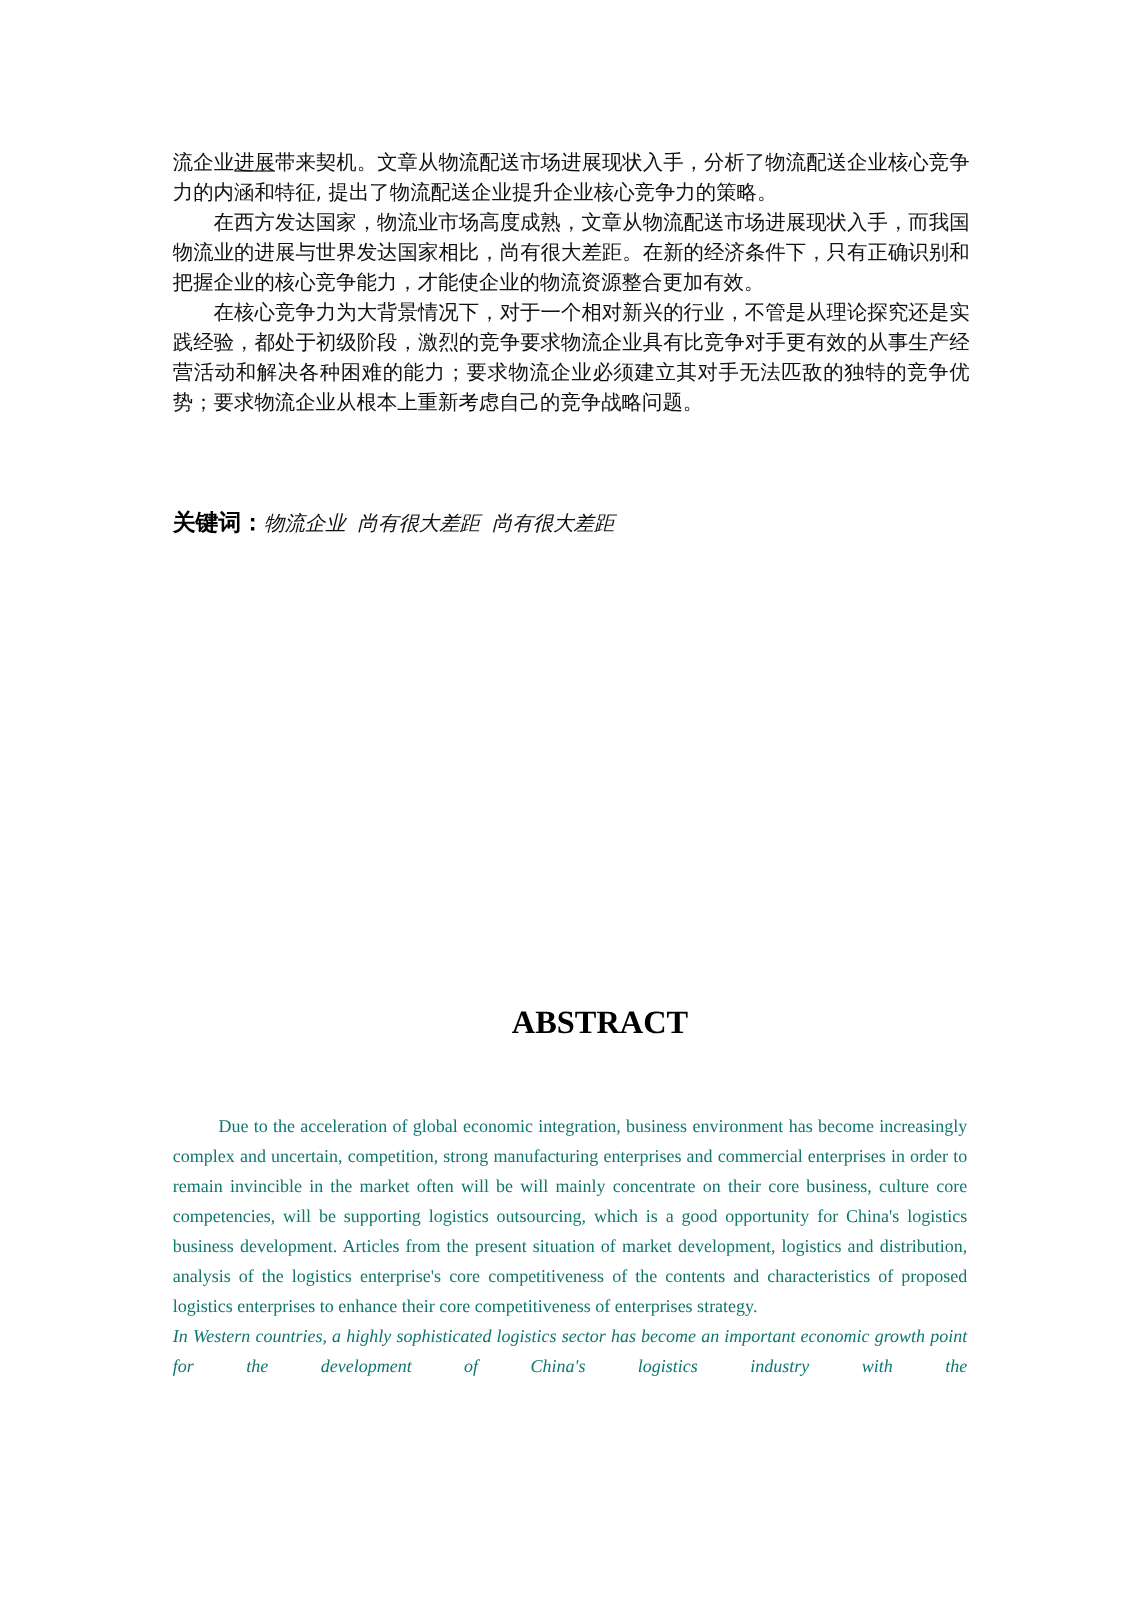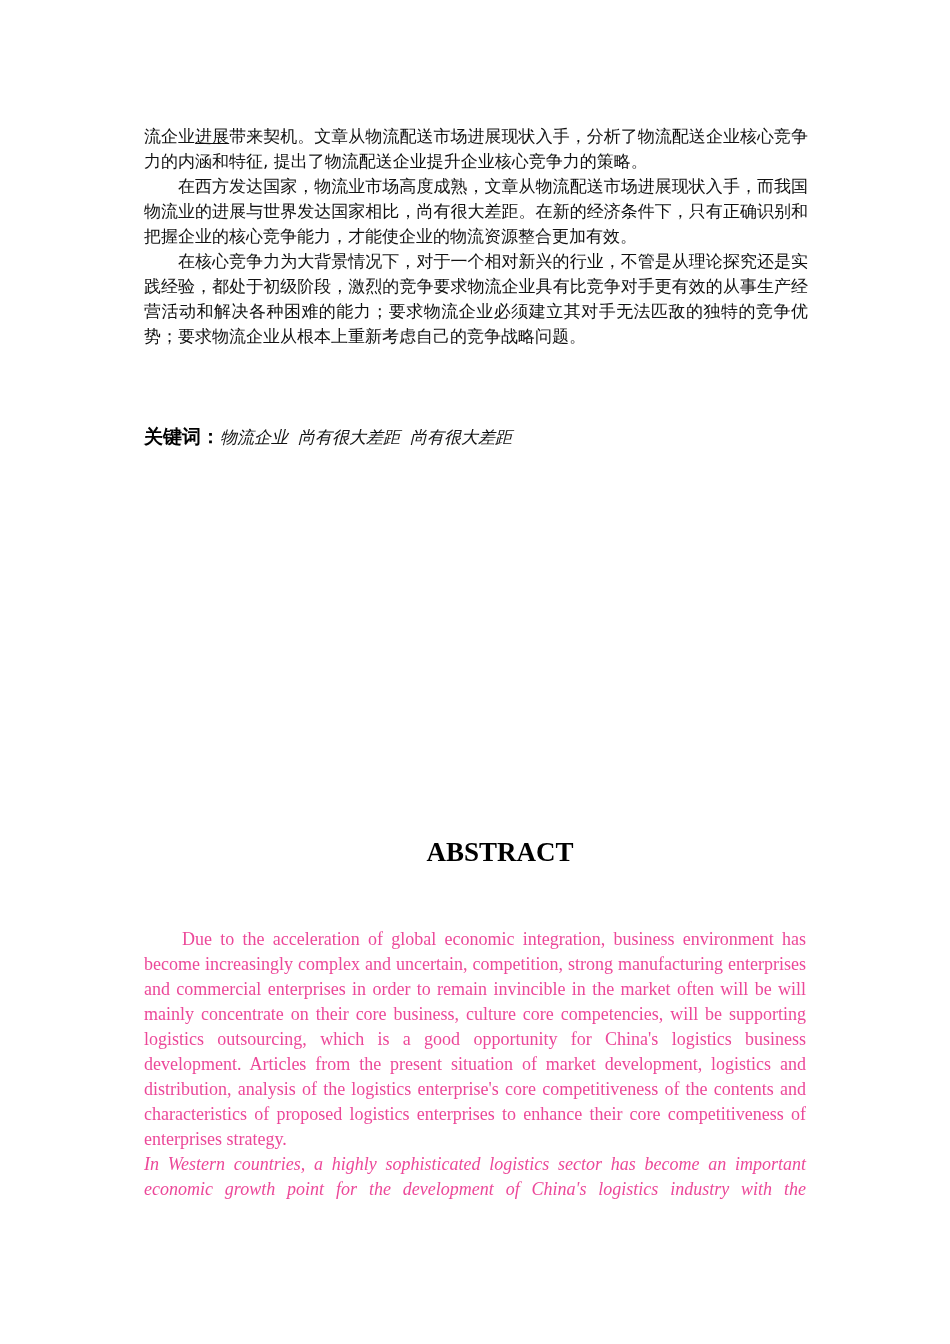--- a/index.html
+++ b/index.html
@@ -74,24 +74,24 @@
       font-size: 27px;
       line-height: 36px;
       color: #000000;
     }
     .en-block {
       position: absolute;
       left: 144px;
       top: 927px;
       width: 662px;
       font-family: "Liberation Serif", serif;
-      font-size: 18px;
+      font-size: 15px;
       line-height: 25px;
       text-align: justify;
-      color: #ec4899;
+      color: #0f766e;
     }
     .en-block p {
       margin: 0;
     }
     .en-block p.indent {
       text-indent: 38px;
     }
     .en-block p.last-cut {
       text-align-last: justify;
       font-style: italic;

